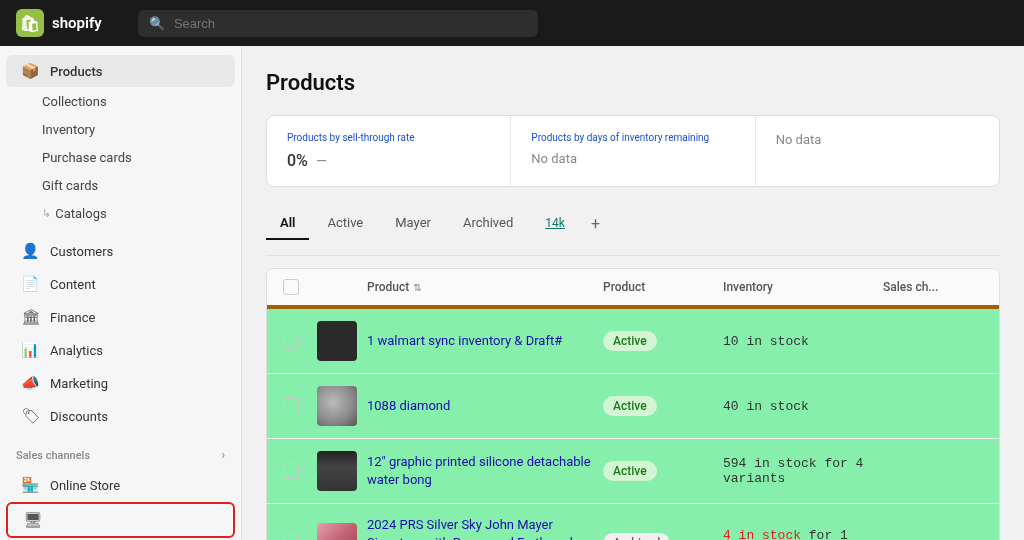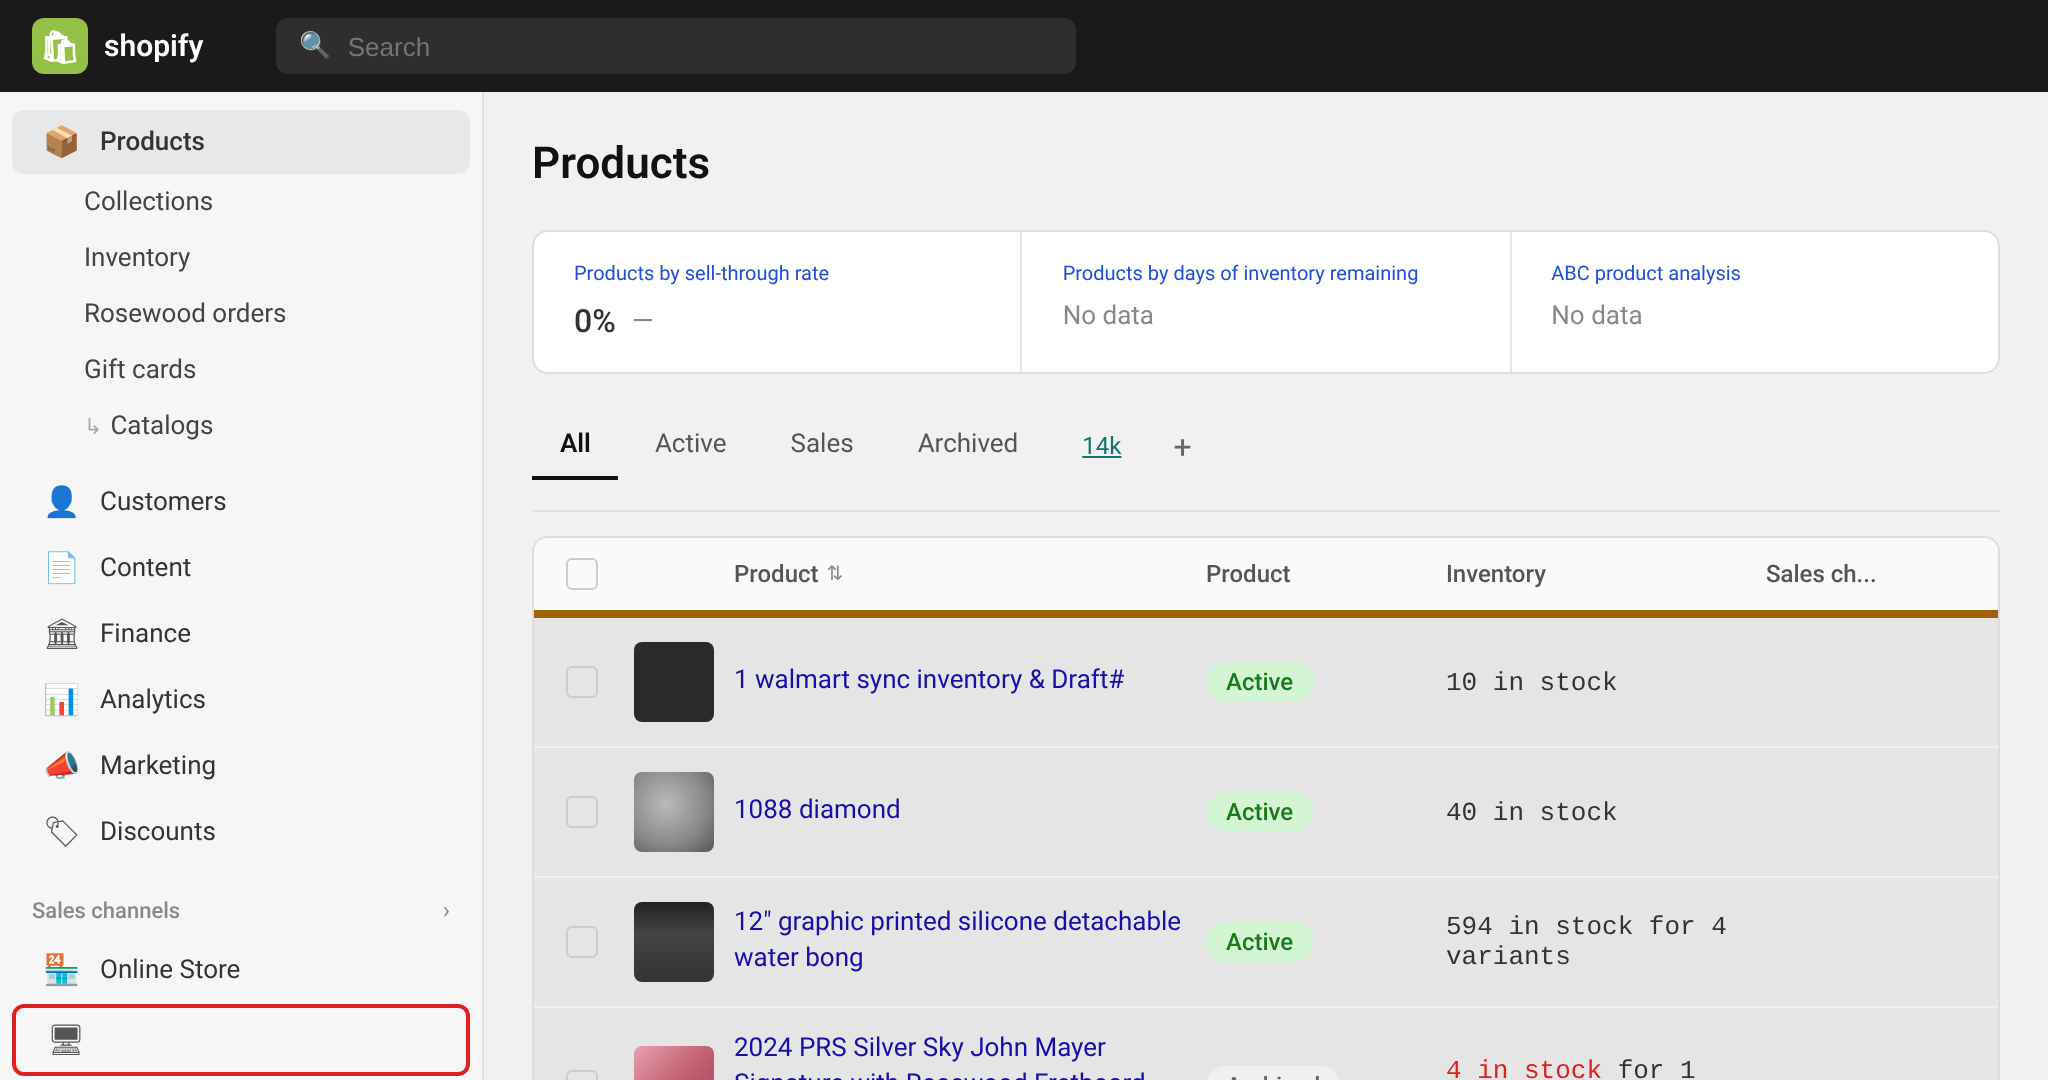--- a/index.html
+++ b/index.html
@@ -43,21 +43,21 @@
     .tab { padding: 8px 14px; cursor: pointer; font-size: 13px; color: #555; border-bottom: 2px solid transparent; margin-bottom: -1px; }
     .tab.active-tab { color: #111; font-weight: 600; border-bottom: 2px solid #111; }
     .tab-count { font-size: 12px; color: #0f766e; text-decoration: underline; }
     .tab-add { padding: 6px 8px; cursor: pointer; color: #666; font-size: 16px; }
 
     
     .table-container { background: white; border: 1px solid #ddd; border-radius: 8px; overflow: hidden; }
     .table-header { display: grid; grid-template-columns: 34px 50px 1fr 120px 160px 100px; align-items: center; padding: 10px 16px; border-bottom: 4px solid #a16207; background: #fafafa; }
     .col-header { font-size: 12px; color: #555; font-weight: 500; display: flex; align-items: center; gap: 4px; }
     .sort-icon { color: #888; font-size: 10px; }
-    .table-row { display: grid; grid-template-columns: 34px 50px 1fr 120px 160px 100px; align-items: center; padding: 12px 16px; border-bottom: 1px solid #f0f0f0; background: #e5e5e5; }
+    .table-row { display: grid; grid-template-columns: 34px 50px 1fr 120px 160px 100px; align-items: center; padding: 12px 16px; border-bottom: 1px solid #f0f0f0; background: #86efac; }
     .table-row:last-child { border-bottom: none; }
     .checkbox { width: 16px; height: 16px; border: 1.5px solid #ccc; border-radius: 3px; cursor: pointer; }
     .product-thumb { width: 40px; height: 40px; border-radius: 4px; object-fit: cover; background: #ccc; display: flex; align-items: center; justify-content: center; overflow: hidden; }
     .product-name { font-size: 13px; color: #1a0dab; cursor: pointer; line-height: 1.4; }
     .status-badge { display: inline-flex; align-items: center; padding: 3px 10px; border-radius: 20px; font-size: 12px; font-weight: 500; }
     .status-active { background: #d4f5d4; color: #1a7a1a; }
     .status-archived { background: #f0f0f0; color: #666; }
     .inventory-text { font-size: 13px; color: #333; font-family: Liberation Mono, monospace; }
 
     
@@ -81,21 +81,21 @@
 
   <div class="sidebar">
 
     <div class="sidebar-item active">
       <span class="sidebar-icon">📦</span>
       <span>Products</span>
     </div>
 
     <div class="sidebar-sub-item">Collections</div>
     <div class="sidebar-sub-item">Inventory</div>
-    <div class="sidebar-sub-item">Rosewood orders</div>
+    <div class="sidebar-sub-item">Purchase cards</div>
     <div class="sidebar-sub-item">Gift cards</div>
     <div class="sidebar-sub-item" style="display:flex;align-items:center;gap:4px;">
       <span style="color:#aaa;font-size:11px;">↳</span>
       <span>Catalogs</span>
     </div>
 
     <div style="margin-top:8px;">
       <div class="sidebar-item">
         <span class="sidebar-icon">👤</span>
         <span>Customers</span>
@@ -147,29 +147,28 @@
         <div class="stat-value">
           <span class="zero">0%</span>
           <span class="dash">—</span>
         </div>
       </div>
       <div class="stat-card">
         <div class="stat-label">Products by days of inventory remaining</div>
         <div class="stat-no-data">No data</div>
       </div>
       <div class="stat-card">
-        <div class="stat-label">ABC product analysis</div>
         <div class="stat-no-data">No data</div>
       </div>
     </div>
 
     <div class="tabs-row">
       <div class="tab active-tab">All</div>
       <div class="tab">Active</div>
-      <div class="tab">Sales</div>
+      <div class="tab">Mayer</div>
       <div class="tab">Archived</div>
       <div class="tab tab-count">14k</div>
       <div class="tab-add">+</div>
     </div>
 
     <div class="table-container">
 
       <div class="table-header">
         <div>
             <div class="checkbox"></div>

